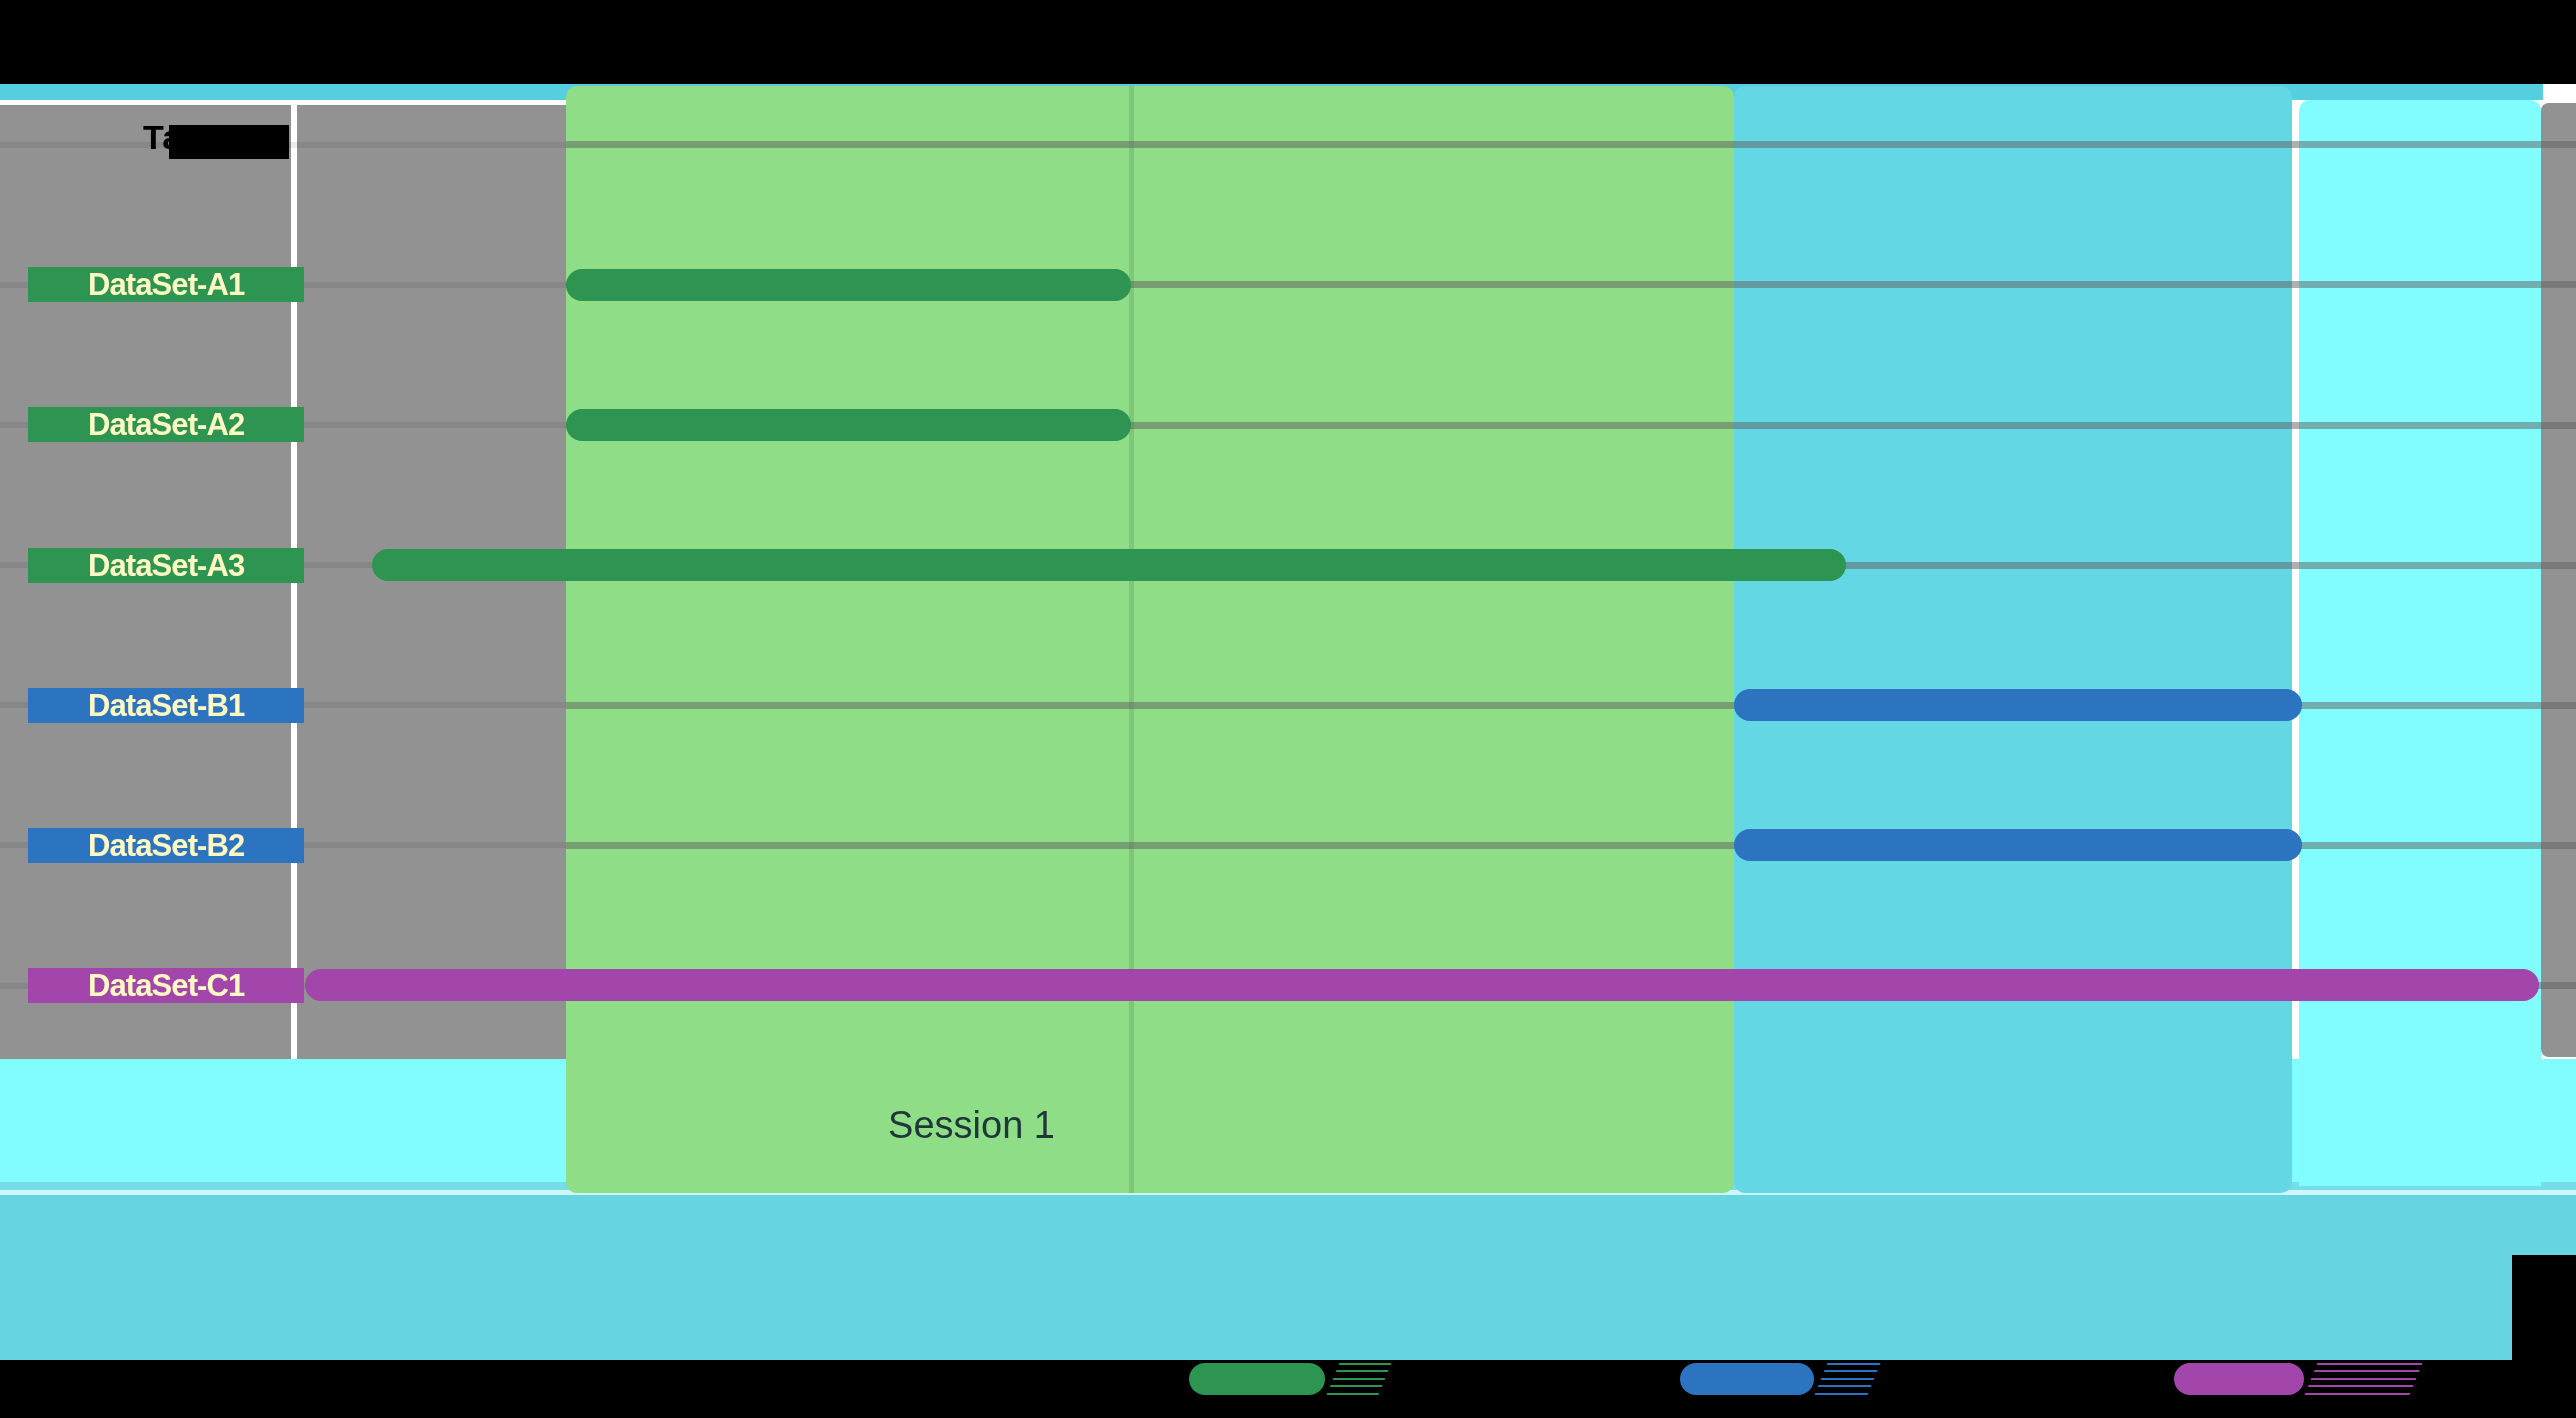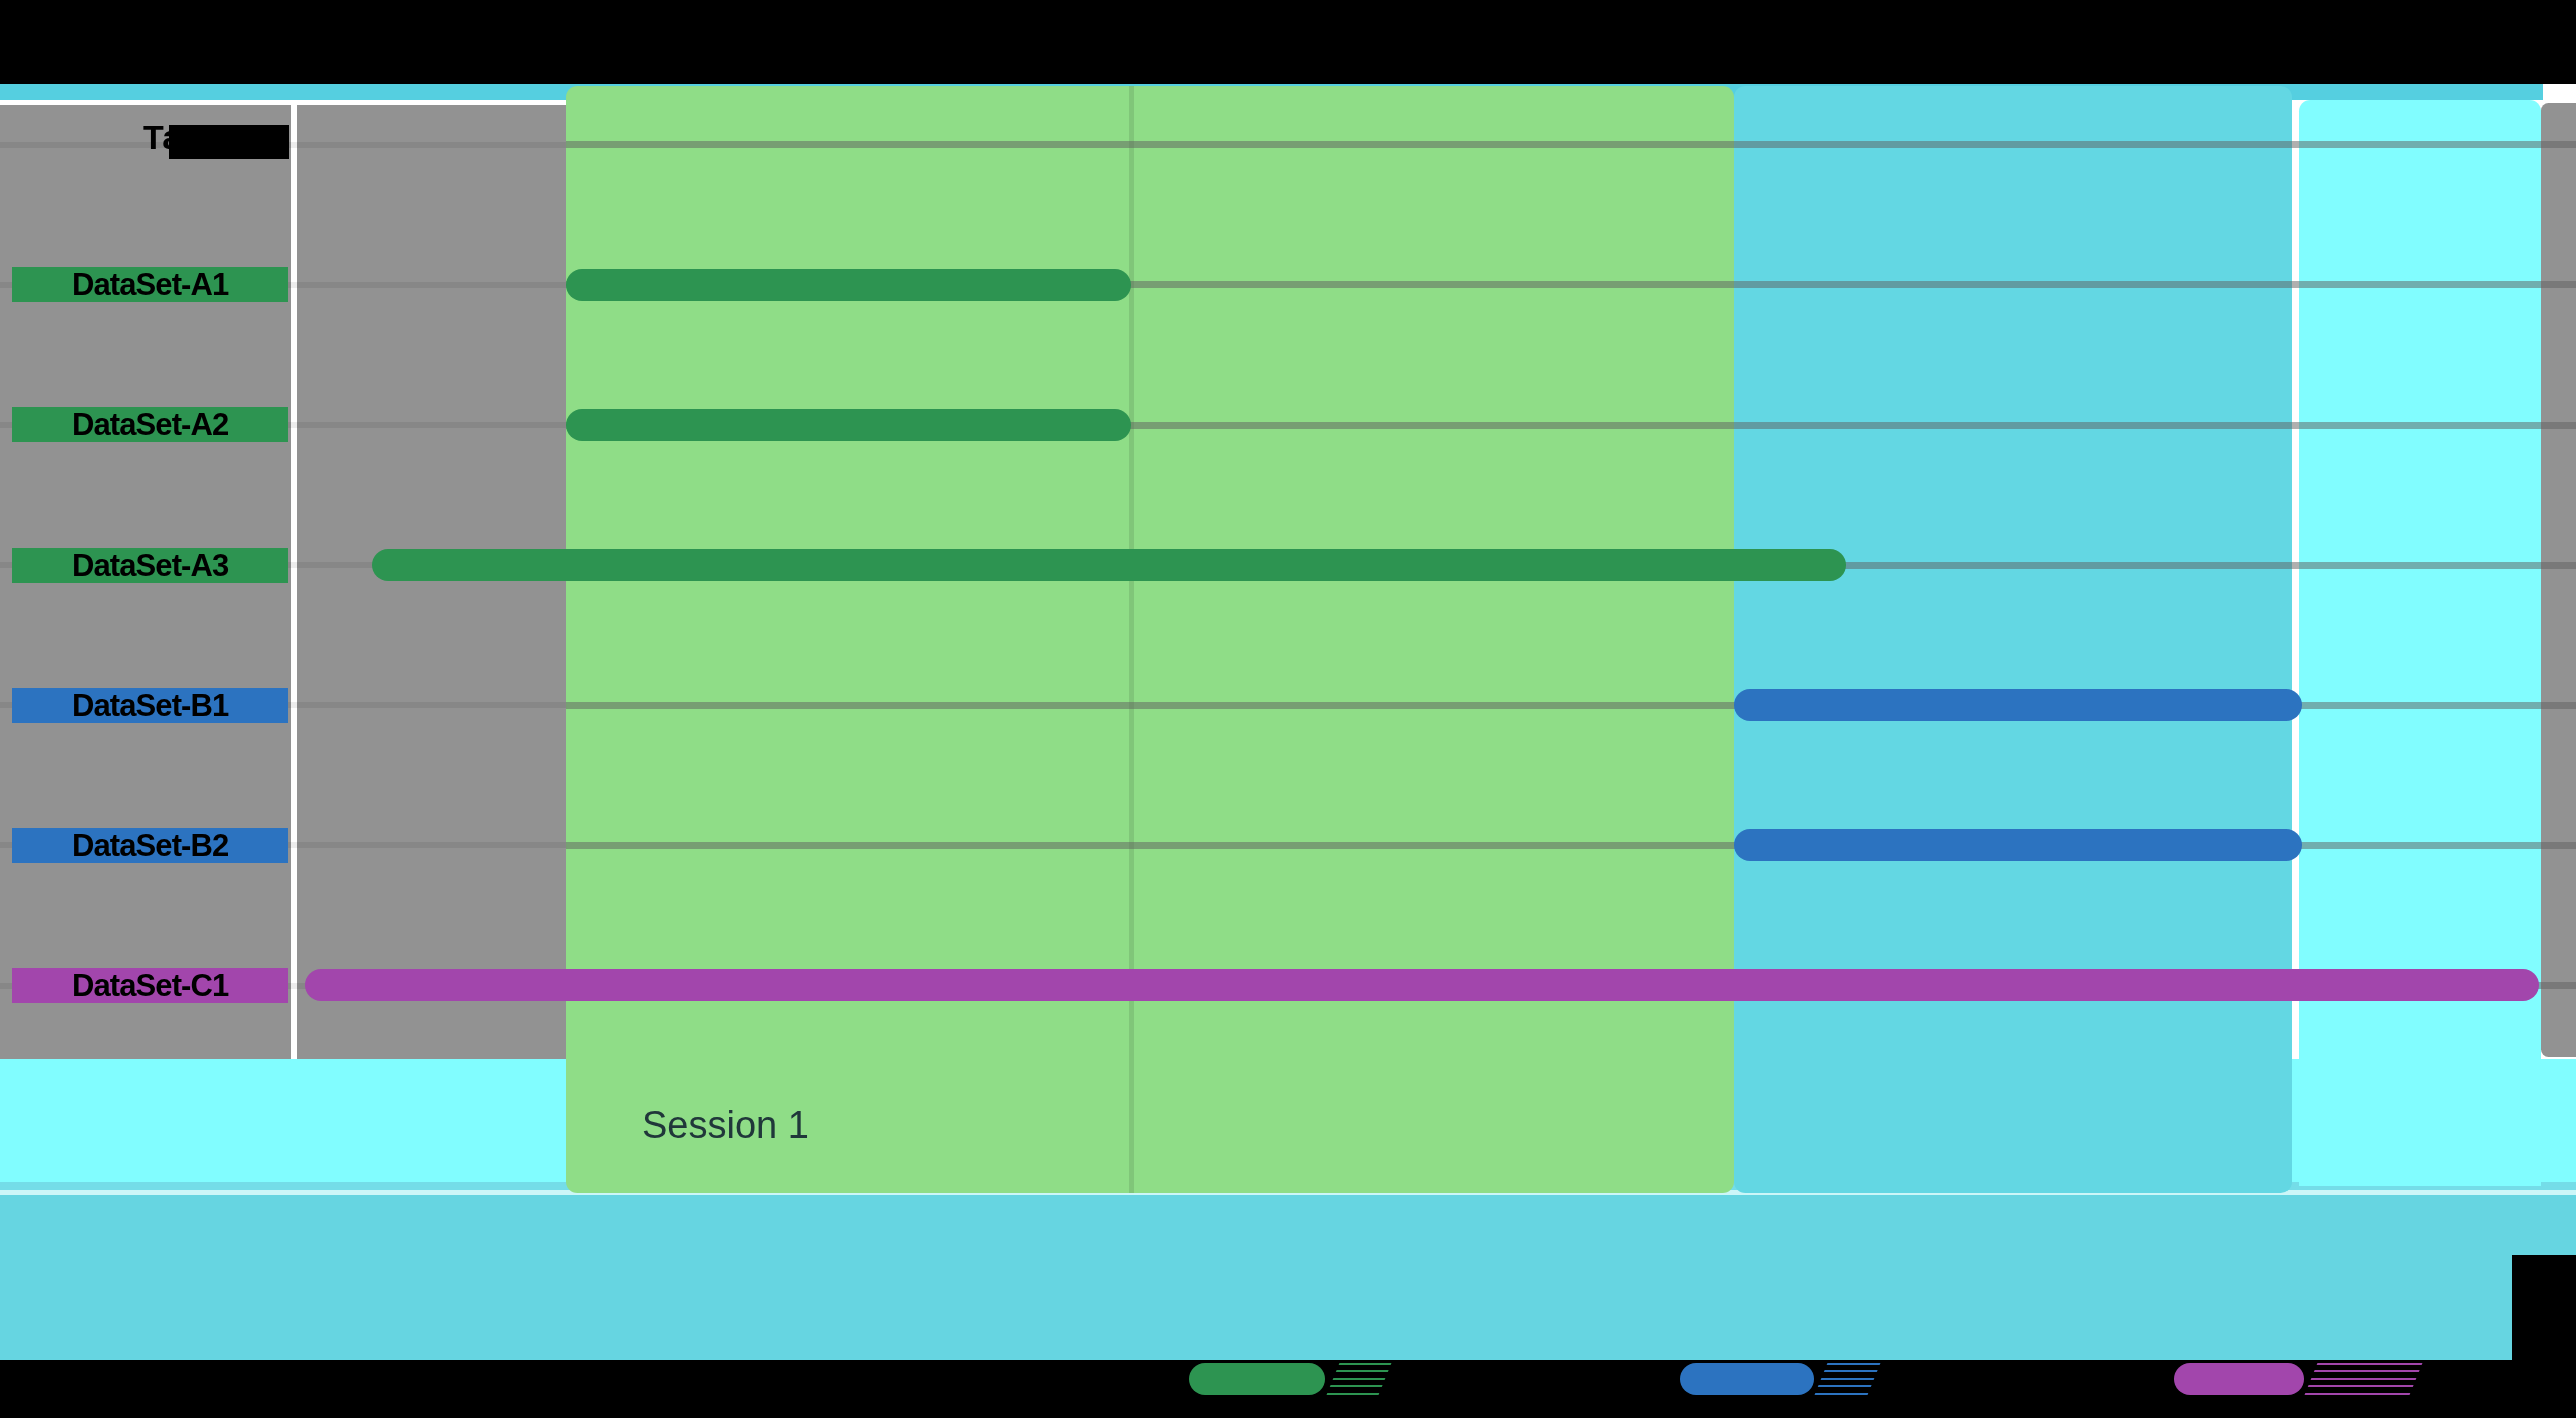--- a/index.html
+++ b/index.html
@@ -25,24 +25,24 @@
   .bright-col{left:2299px;top:100px;width:242px;height:1086px;background:#81fdff;border-radius:11.3px 11.3px 0 0;}
   .br-black-box{left:2512px;top:1255px;width:64px;height:164px;background:#000;}
 
   
   .tasks-label{left:143px;top:118px;font-size:34px;font-weight:600;color:#000;letter-spacing:0.9px;}
   .tasks-redaction{left:169px;top:125px;width:120px;height:34px;background:#000;}
 
   
   .gridline{height:6.6px;background:rgba(95,95,95,0.50);}
   .gridline-faint{height:5.6px;background:rgba(0,0,0,0.07);}
-  .task-badge{height:35px;color:#000000;font-size:31px;font-weight:bold;letter-spacing:-0.9px;
-              display:flex;align-items:center;justify-content:center;overflow:hidden;white-space:nowrap;}
+  .task-badge{height:35px;color:#fef9c3;font-size:31px;font-weight:bold;letter-spacing:-0.9px;
+              display:flex;align-items:center;justify-content:center;overflow:hidden;white-space:nowrap;margin-left:16px;}
   .task-bar{height:32px;border-radius:16px;}
-  .session-label{width:413px;text-align:left;font-size:38px;color:#20373a;}
+  .session-label{width:413px;text-align:right;font-size:38px;color:#20373a;}
 
   
   .legend-pill{top:1363px;height:32px;border-radius:16px;background:var(--c);}
   .legend-streak{top:1363px;height:32px;transform:skewX(-22deg);
       background:repeating-linear-gradient(180deg, var(--c) 0 1.9px, rgba(0,0,0,0) 1.9px 7.5px);}
   .lg-pill-a{left:1189px;width:136px;}
   .lg-streak-a{left:1333px;width:52px;}
   .lg-pill-b{left:1680px;width:134px;}
   .lg-streak-b{left:1821px;width:53px;}
   .lg-pill-c{left:2174px;width:130px;}

